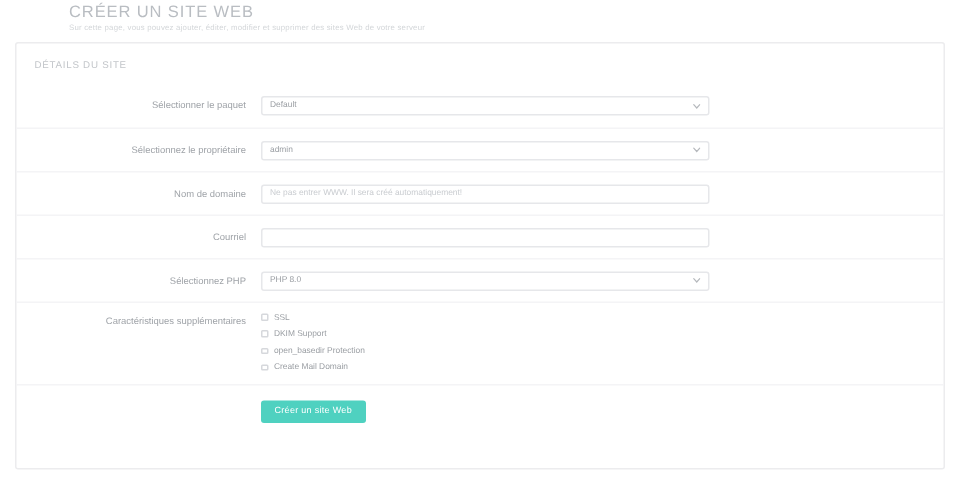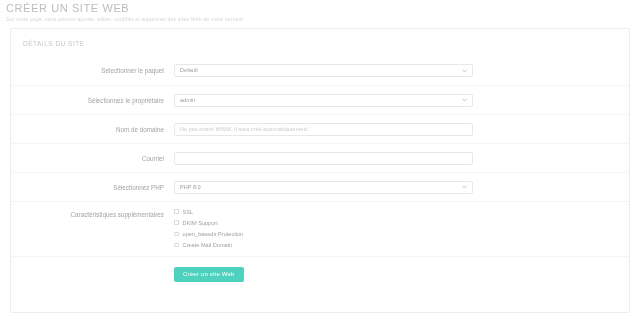--- a/index.html
+++ b/index.html
@@ -3,21 +3,21 @@
 <meta charset="utf-8">
 <style>
   * { box-sizing: border-box; }
   html, body {
     margin: 0; padding: 0;
     width: 640px; height: 326px;
     background: #ffffff;
     font-family: "Liberation Sans", sans-serif;
     overflow: hidden;
   }
-  .page { position: relative; width: 640px; height: 326px; background:#fff; }
+  .page { position: relative; width: 640px; height: 326px; background:#fff;padding-left:40px; }
 
   .page-header { padding: 2px 0 0 6px; }
   .page-title {
     font-size: 11px; letter-spacing: .6px; color:#b9bdc2;
     font-weight: 400; margin:0 0 2px 0; line-height: 12px;
   }
   .page-sub {
     font-size: 5.2px; color:#d3d6d9; letter-spacing:.15px;
     line-height:7px; margin:0;
   }

